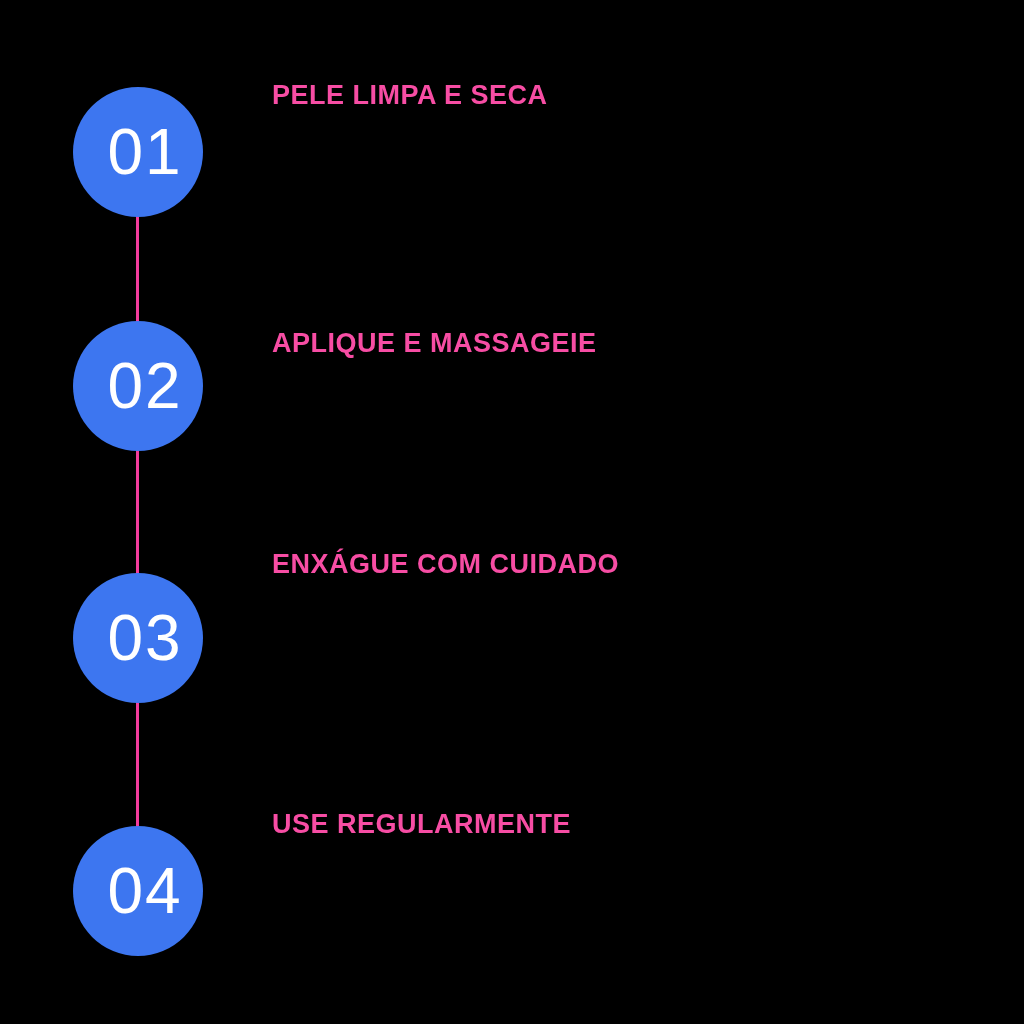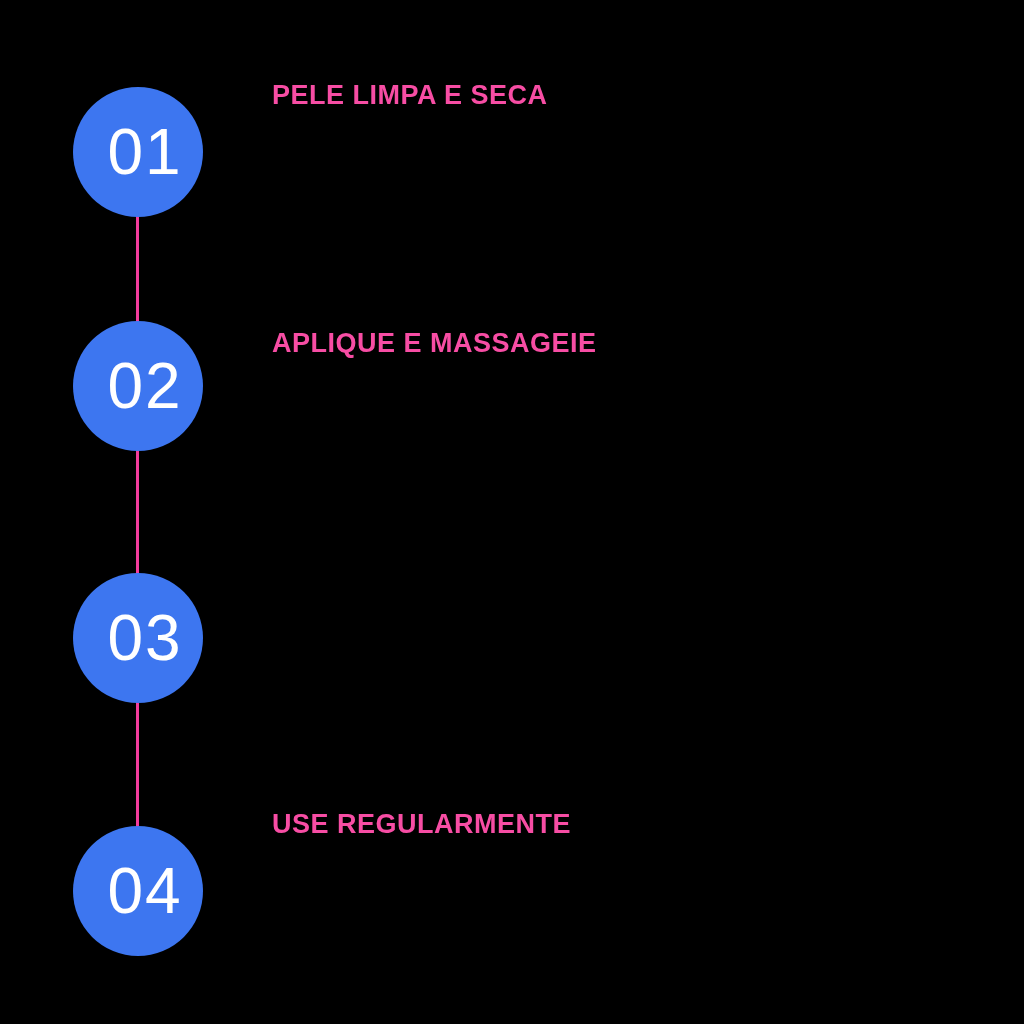--- a/index.html
+++ b/index.html
@@ -81,19 +81,20 @@
   <div class="step-title title-1">PELE LIMPA E SECA</div>
 
   <div class="circle circle-2">
     <span class="step-number">02</span>
   </div>
   <div class="step-title title-2">APLIQUE E MASSAGEIE</div>
 
   <div class="circle circle-3">
     <span class="step-number">03</span>
   </div>
+  <div class="step-title title-3">ENXÁGUE COM CUIDADO</div>
 
   <div class="circle circle-4">
     <span class="step-number">04</span>
   </div>
   <div class="step-title title-4">USE REGULARMENTE</div>
 
 </div>
 
 </body></html>

